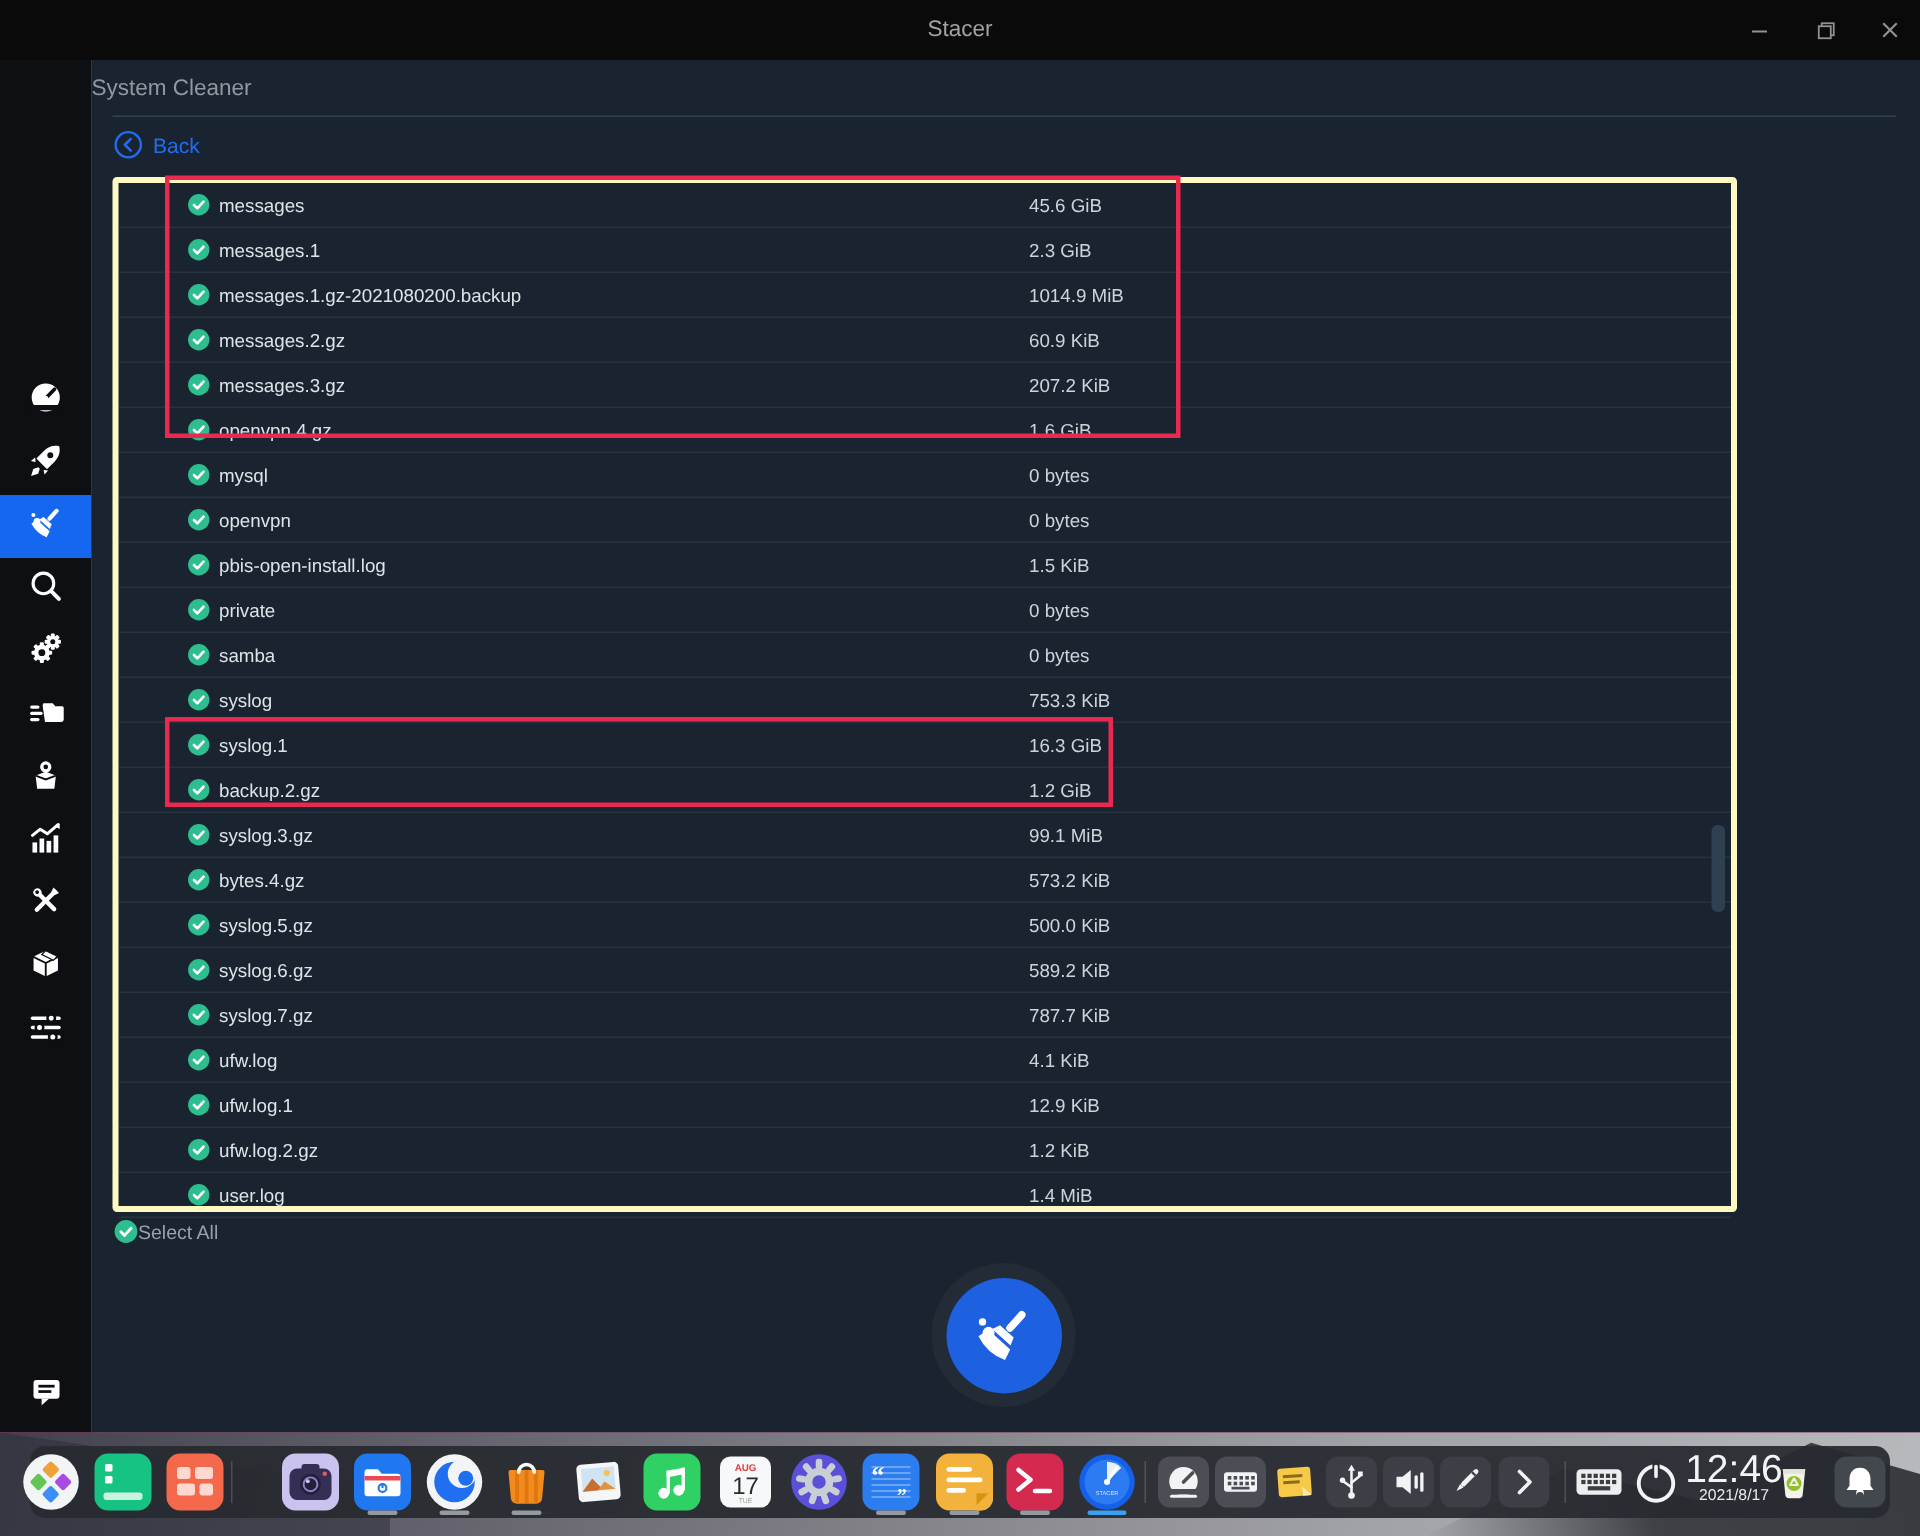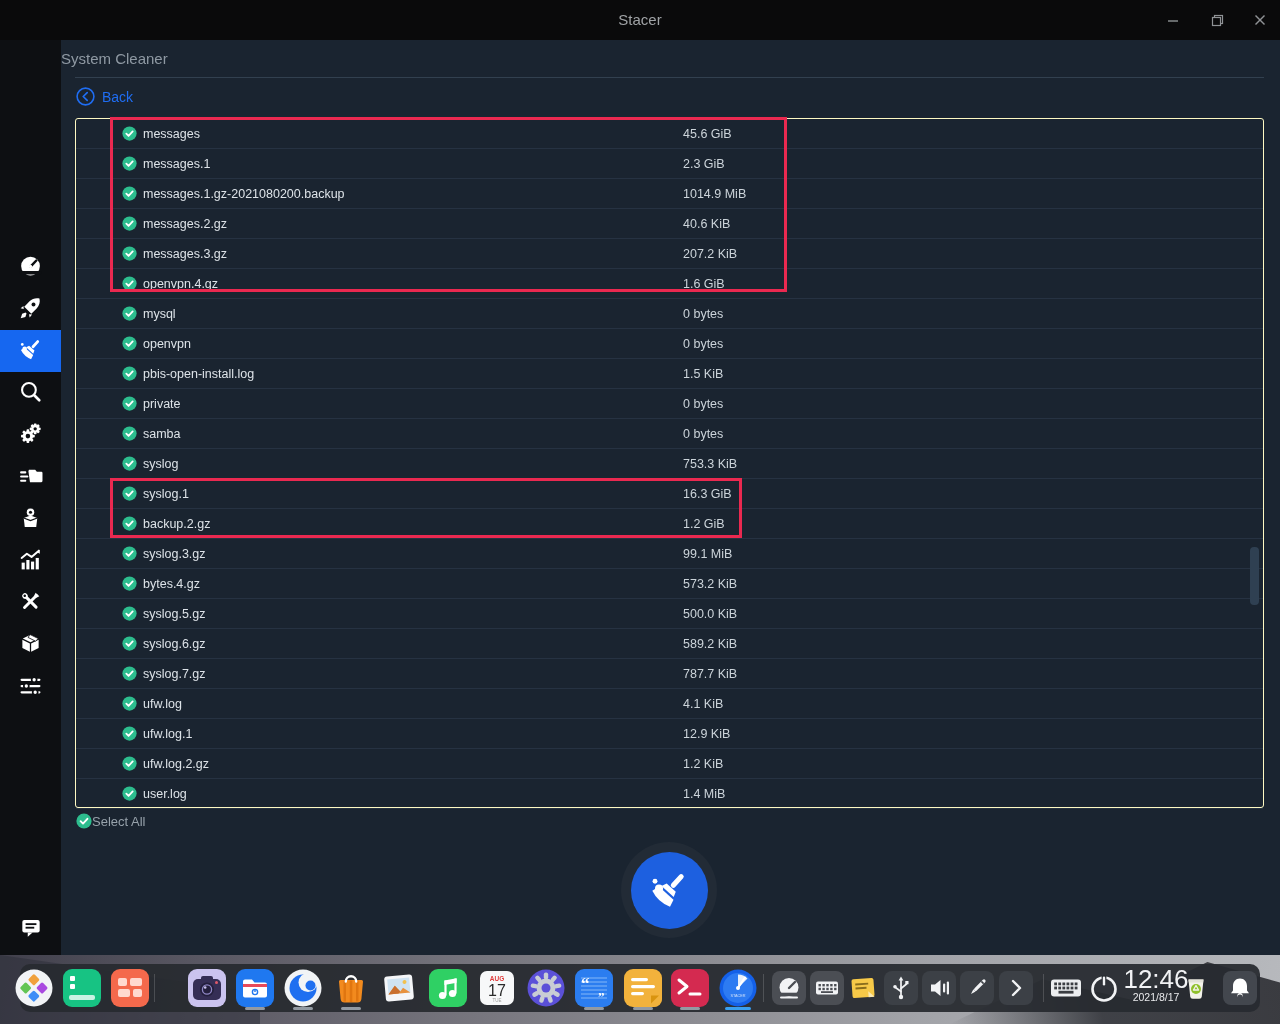--- a/index.html
+++ b/index.html
@@ -19,22 +19,22 @@
   .side-item { position:absolute; left:0; width:61px; height:42px; display:flex; align-items:center; justify-content:center; }
   .side-item.active { background:#1667f0; }
   .side-feedback { position:absolute; left:0; top:868px; width:61px; height:42px; display:flex; align-items:center; justify-content:center; }
 
   
   .content { position:absolute; left:61px; top:40px; width:1219px; height:915px; background:#1a2430; }
   .page-title { position:absolute; left:0; top:10px; width:100%; color:#8f99a3; font-size:15px; }
   .header-line { position:absolute; left:14px; top:37px; width:1189px; height:1px; background:#32404f; }
   .back-btn { position:absolute; left:15px; top:47px; display:flex; align-items:center; gap:7px; color:#1f6df2; font-size:14px; cursor:pointer; }
 
-  .filetable { position:absolute; left:14px; top:78px; width:1189px; height:690px;
-    border:1px solid #fef9c3; border-radius:3px; }
+  .filetable { position:absolute; left:14px; top:78px; width:1083px; height:690px;
+    border:4px solid #fef9c3; border-radius:3px; }
   .row { position:relative; height:30px; border-bottom:1px solid rgba(110,145,180,0.14); }
   .row:last-child { border-bottom:none; }
   .row .check { position:absolute; left:46px; top:7px; width:15px; height:15px; }
   .row .fname { position:absolute; left:67px; top:0; line-height:30px; color:#dde3e8; font-size:12.5px; }
   .row .fsize { position:absolute; left:607px; top:0; line-height:30px; color:#ccd4da; font-size:12.5px; }
   .scroll-thumb { position:absolute; right:4px; top:428px; width:9px; height:58px; background:#2f4052; border-radius:4px; }
 
   .select-all { position:absolute; left:15px; top:773px; display:flex; align-items:center; gap:0;
     color:#97a2ab; font-size:13px; cursor:pointer; }
   .select-all .check { width:16px; height:16px; }
@@ -259,21 +259,21 @@
     <span class="fname">messages.1.gz-2021080200.backup</span>
     <span class="fsize">1014.9 MiB</span>
   </div>
 
   <div class="row">
     <span class="check"><svg width="15" height="15" viewBox="0 0 16 16">
               <circle cx="8" cy="8" r="7.6" fill="#2dbd8e"></circle>
               <polyline points="4.6,8.2 7,10.6 11.4,5.8" fill="none" stroke="#ffffff" stroke-width="1.9" stroke-linecap="round" stroke-linejoin="round"></polyline>
             </svg></span>
     <span class="fname">messages.2.gz</span>
-    <span class="fsize">40.6 KiB</span>
+    <span class="fsize">60.9 KiB</span>
   </div>
 
   <div class="row">
     <span class="check"><svg width="15" height="15" viewBox="0 0 16 16">
               <circle cx="8" cy="8" r="7.6" fill="#2dbd8e"></circle>
               <polyline points="4.6,8.2 7,10.6 11.4,5.8" fill="none" stroke="#ffffff" stroke-width="1.9" stroke-linecap="round" stroke-linejoin="round"></polyline>
             </svg></span>
     <span class="fname">messages.3.gz</span>
     <span class="fsize">207.2 KiB</span>
   </div>

